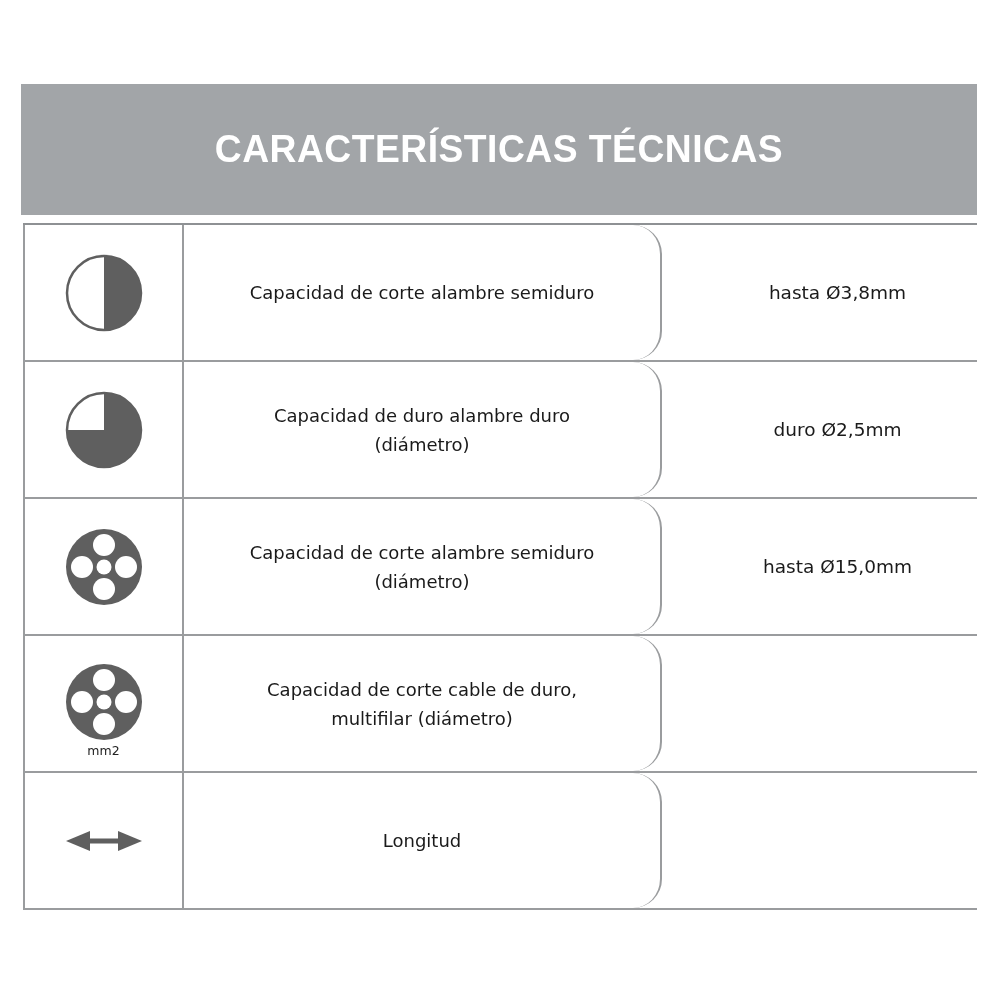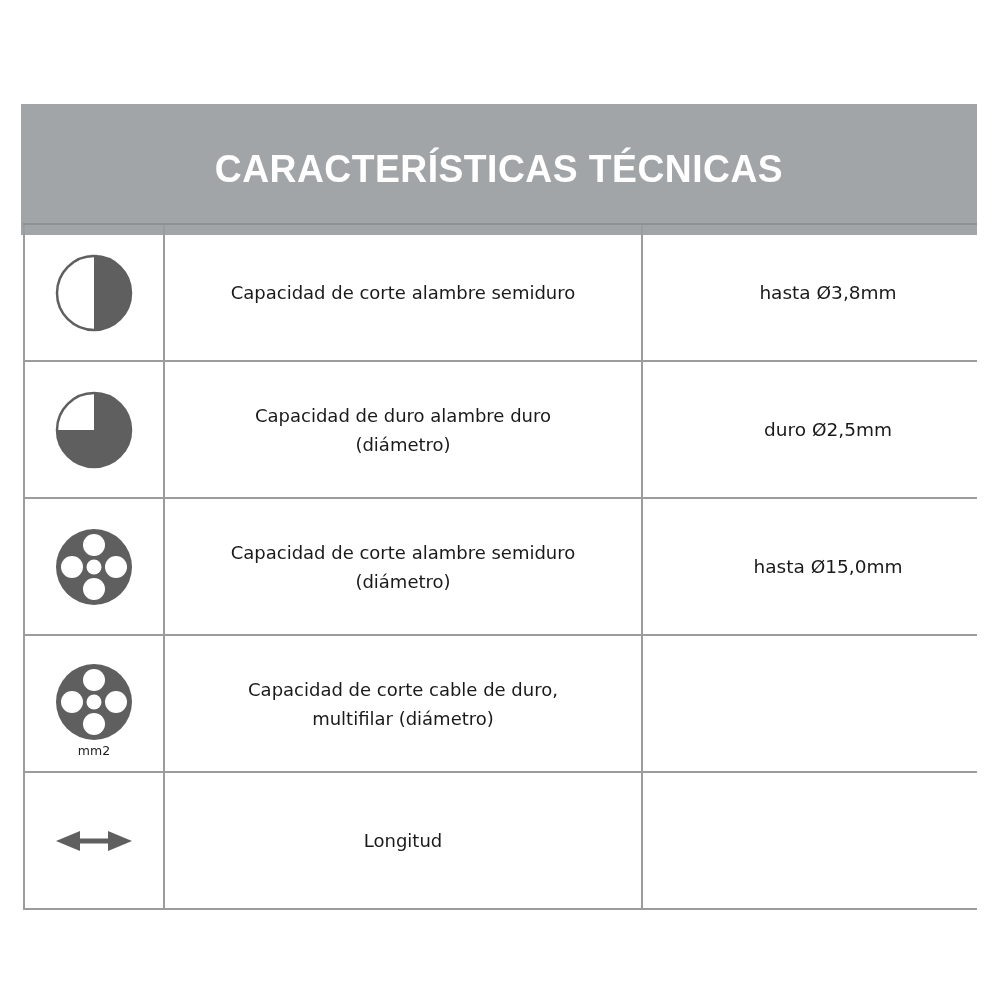--- a/index.html
+++ b/index.html
@@ -6,21 +6,21 @@
     body {
       width: 1000px; height: 1000px;
       background: #ffffff;
       position: relative;
       overflow: hidden;
       font-family: "DejaVu Sans", sans-serif;
       color: #1a1a1a;
     }
     .header {
       position: absolute;
-      left: 21px; top: 104px;
+      left: 21px; top: 84px;
       width: 956px; height: 131px;
       background: #a2a5a8;
       display: flex; align-items: center; justify-content: center;
     }
     .header-title {
       font-family: "Liberation Sans", sans-serif;
       font-weight: bold;
       font-size: 38px;
       color: #ffffff;
       letter-spacing: 0.5px;
@@ -38,33 +38,34 @@
       height: 135px;
       border-bottom: 2px solid #9a9c9e;
       box-sizing: content-box;
     }
     .cell {
       display: flex; align-items: center; justify-content: center;
       text-align: center;
       box-sizing: border-box;
     }
     .cell-icon {
-      width: 142px;
+      width: 161px;
       border-left: 2px solid #9a9c9e;
       border-right: 2px solid #9a9c9e;
       flex-direction: column;
       position: relative;
     }
     .cell-desc {
       width: 478px;
       border-right: 2px solid #9a9c9e;
       font-size: 18px;
       line-height: 29px;
       padding: 0 20px;
       white-space: pre-line;
+      border-radius: 29px;
     }
     .cell-value {
       flex: 1;
       font-size: 18.5px;
       padding-right: 10px;
       padding-left: 46px;
     }
     .icon-svg { display: block; }
     .icon-sublabel {
       font-size: 12.5px;

